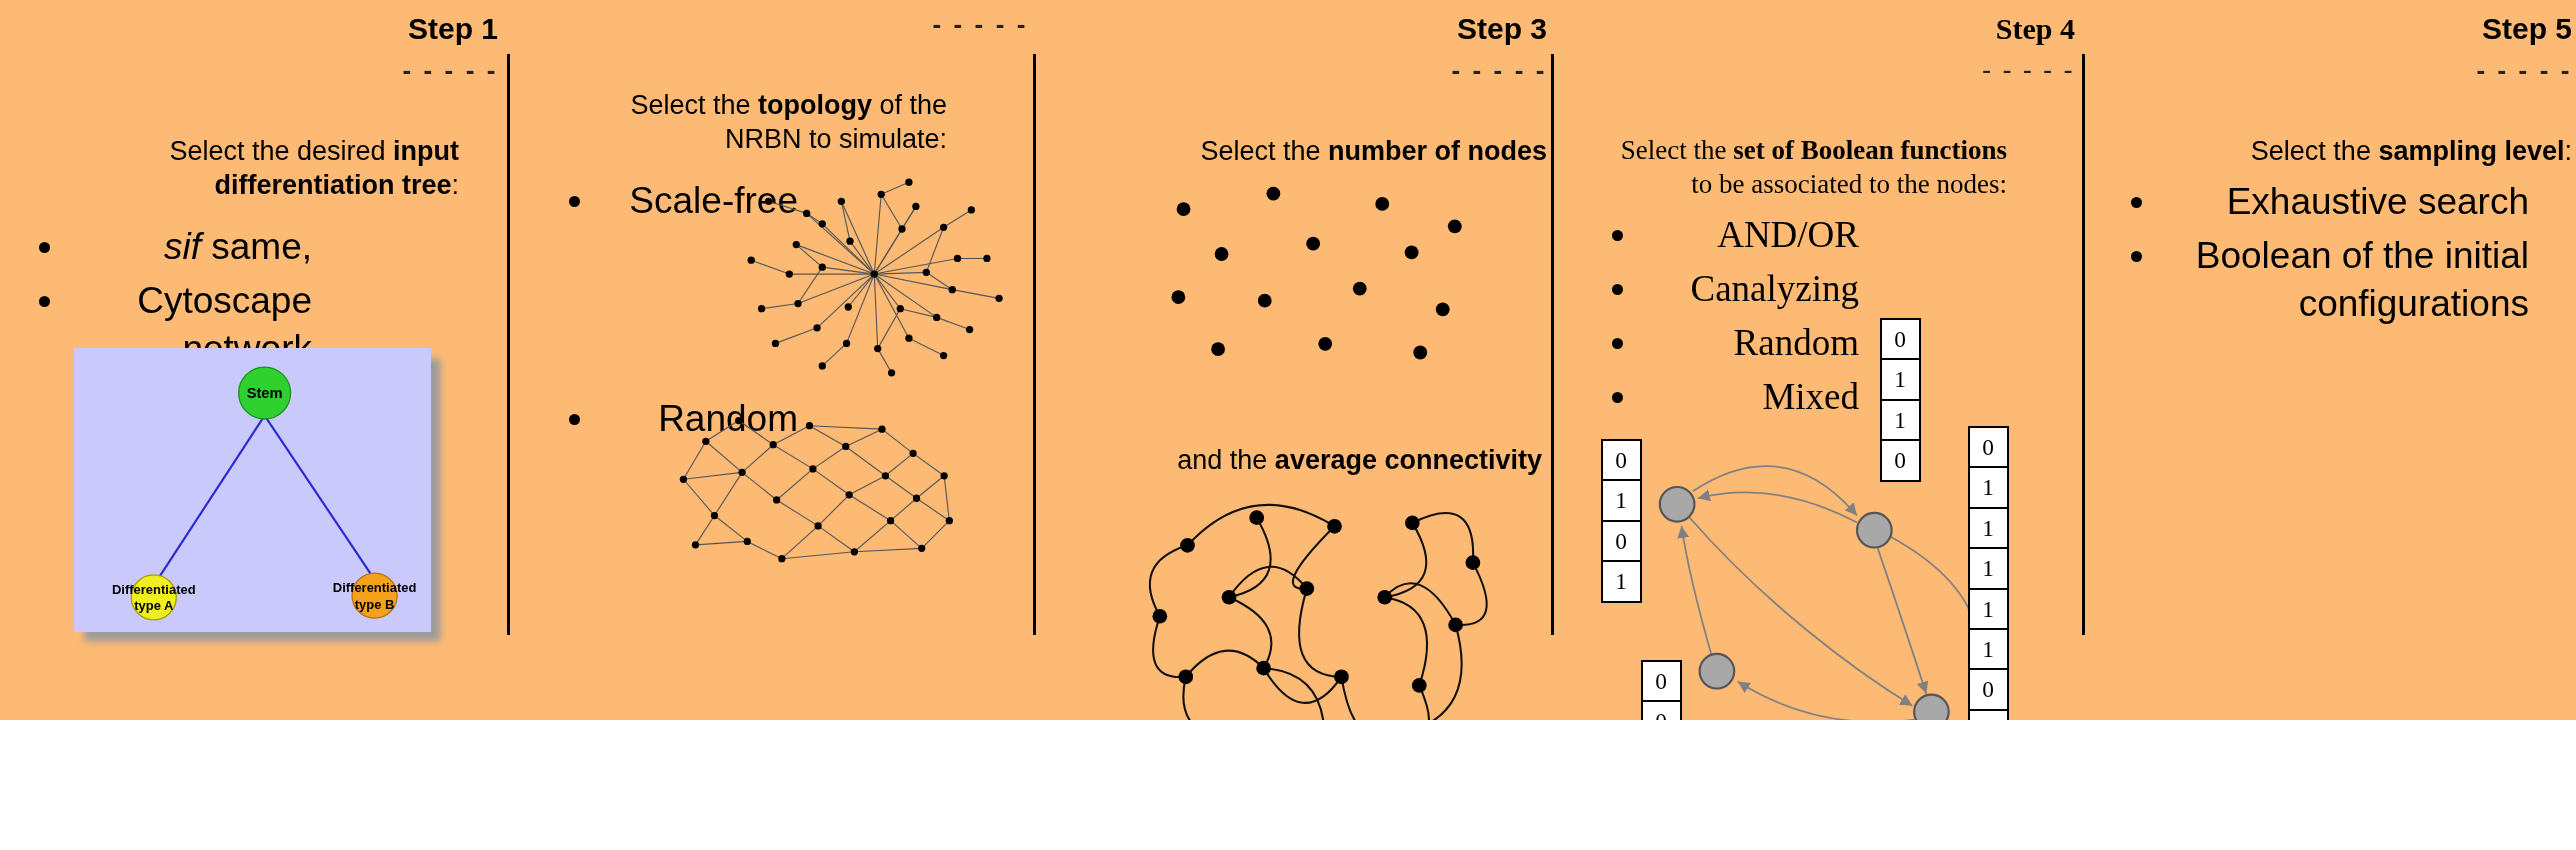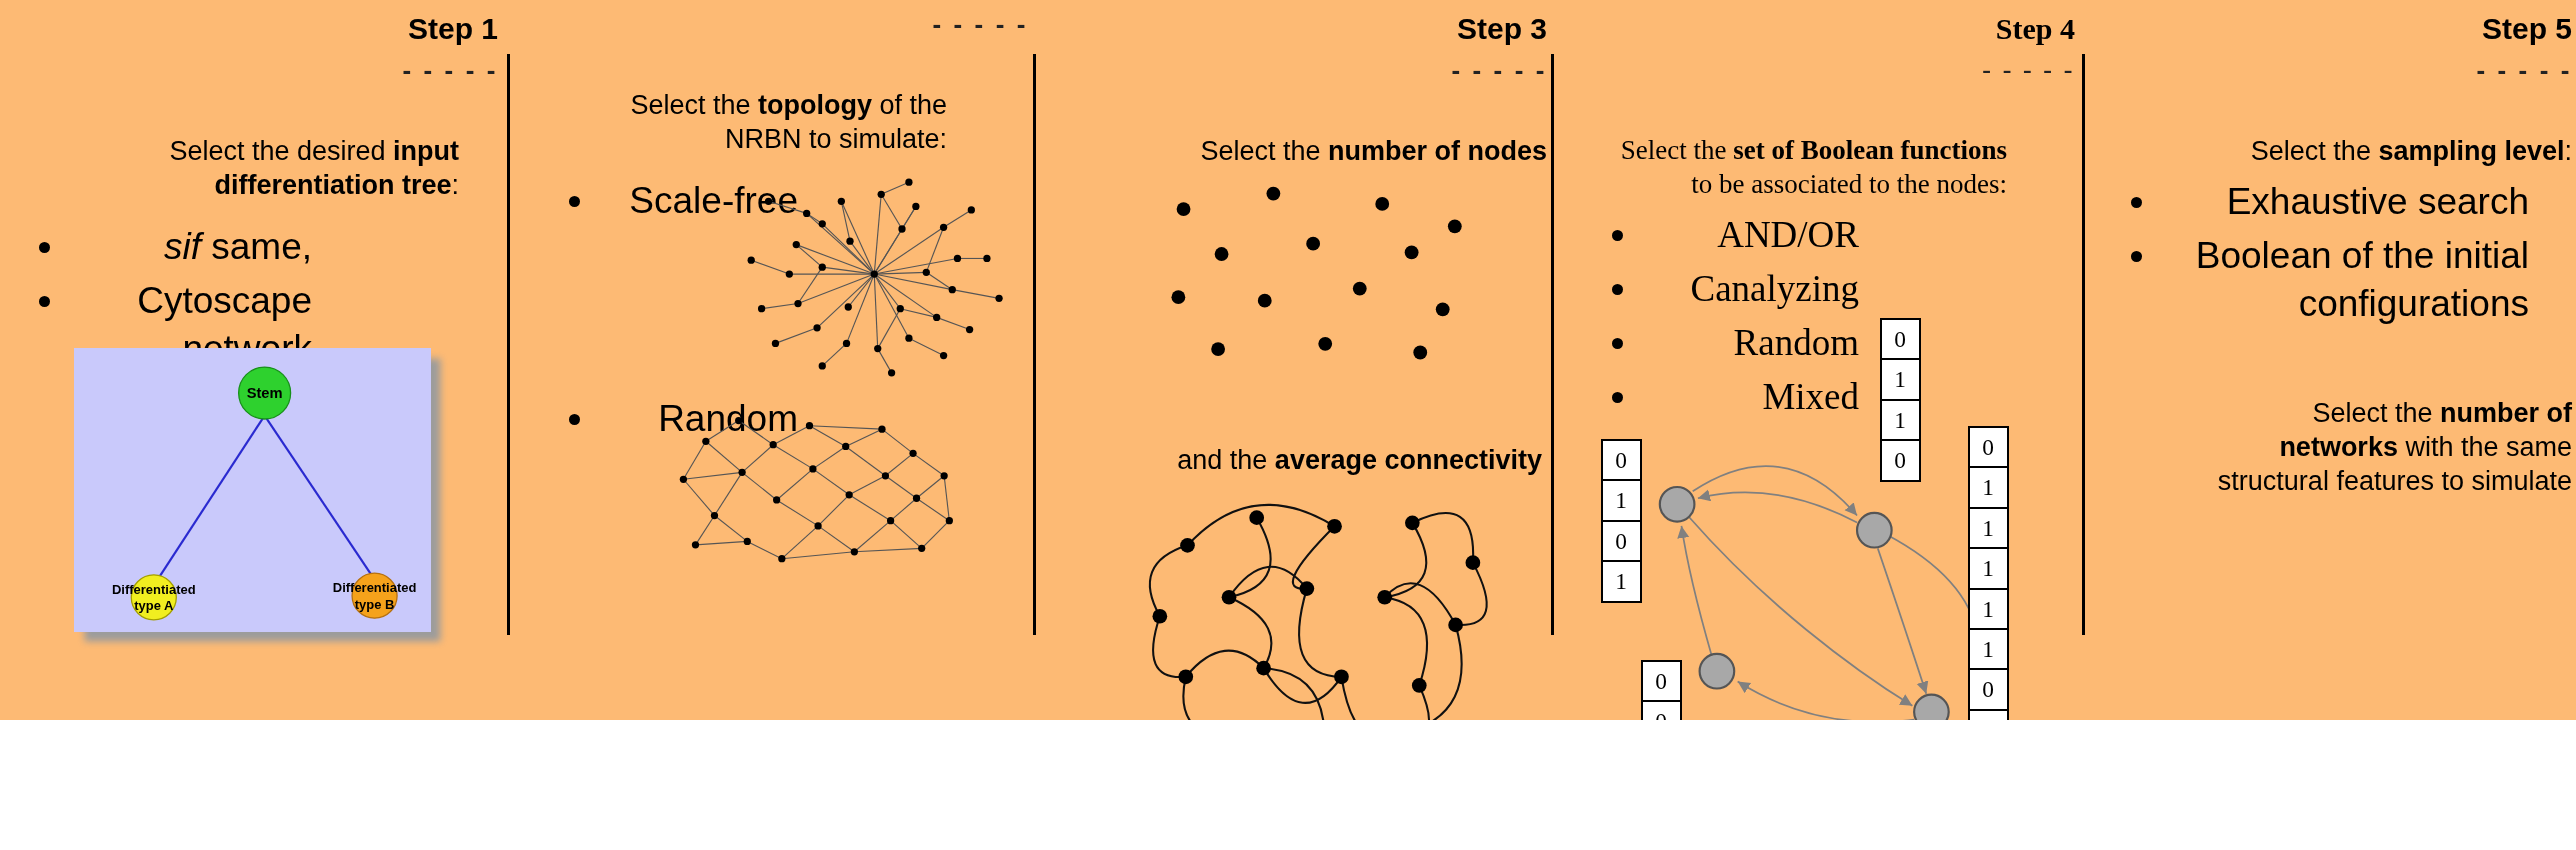--- a/index.html
+++ b/index.html
@@ -364,19 +364,16 @@
   <div class="vline" style="left:2082px;"></div>
 
   <section class="col" style="left:2118px;width:454px;">
     <h2 class="step-title">Step 5</h2>
     <div class="dashes">- - - - -</div>
     <p class="intro"><span>Select the </span><b>sampling level</b><span>:</span></p>
     <ul class="bullets" style="margin-top:10.4px;width:411px;">
       <li><span>Exhaustive search</span></li>
       <li><span>Boolean of the initial configurations</span></li>
     </ul>
-    <p class="para prewrap" style="position:absolute;left:0;top:396px;width:454px;"><span>Select the </span><b class="prewrap">number of
-networks</b><span class="prewrap"> with the same
-structural features to simulate</span></p>
   </section>
 
 </div>
 
 
 </body></html>

